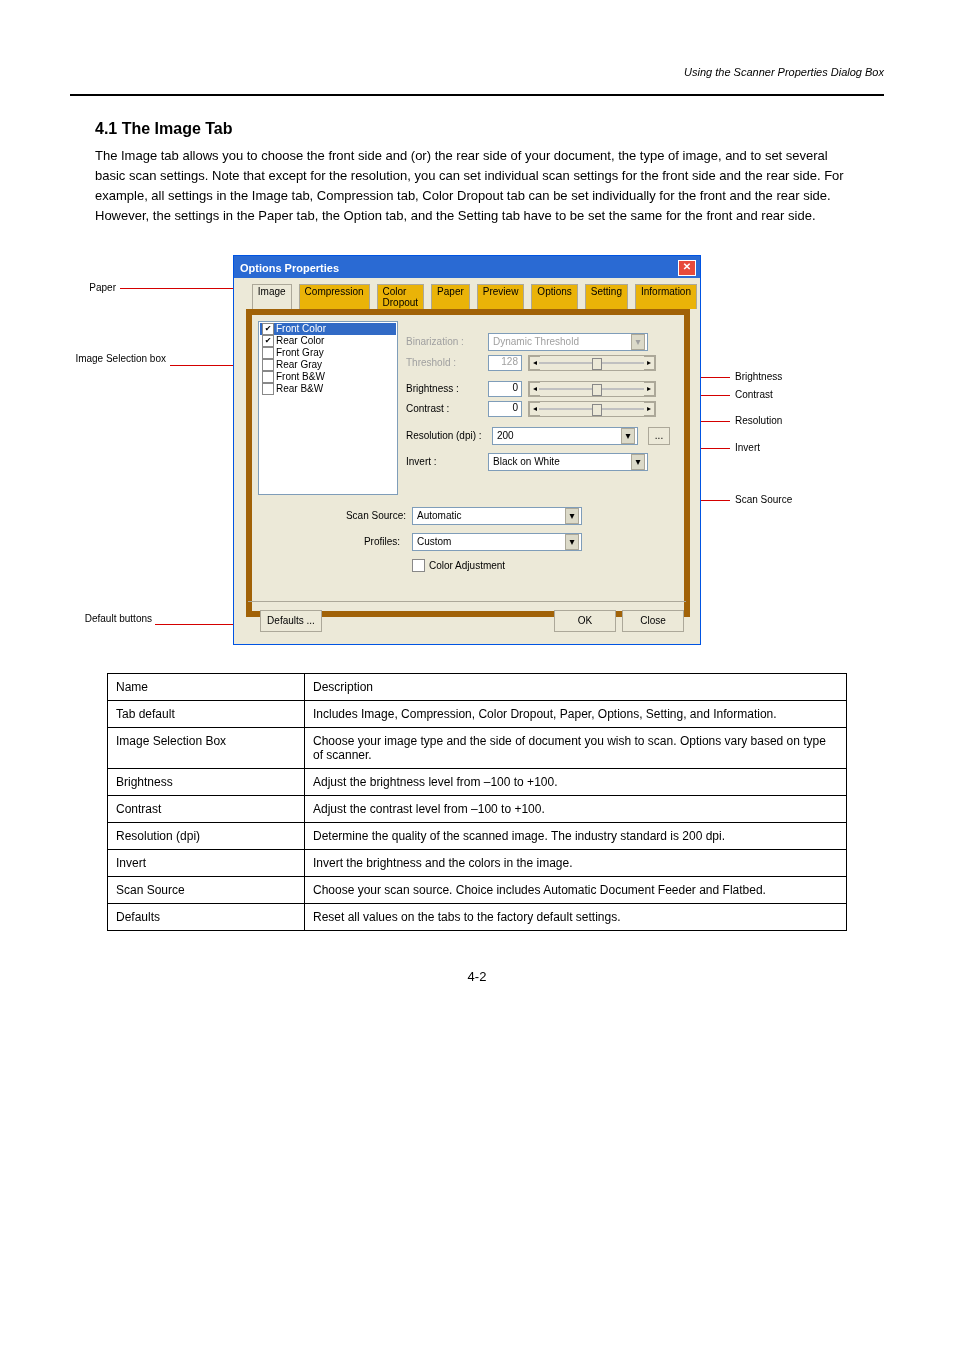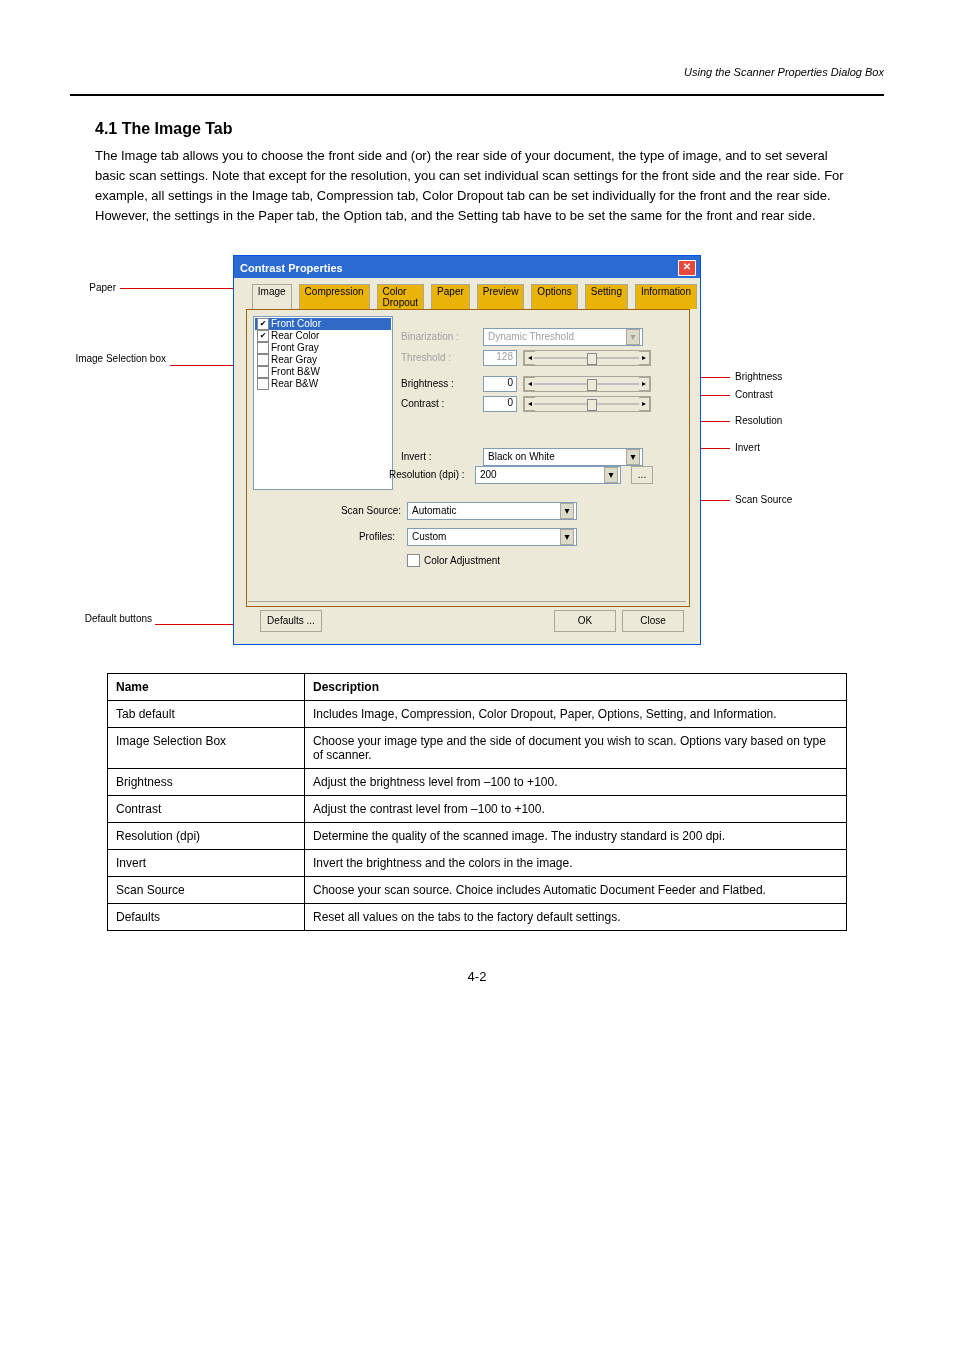--- a/index.html
+++ b/index.html
@@ -102,21 +102,21 @@
     background: #eab308;
     margin-right: -1px;
     cursor: pointer;
   }
   .tab.active {
     background: #ece9d8;
     z-index: 2;
     position: relative;
   }
   .tabpanel {
-    border: 1px solid #a16207;
+    border: 6px solid #a16207;
     margin: 0 10px 0 12px;
     height: 296px;
     background: #ece9d8;
     position: relative;
   }
   .selectbox {
     position: absolute;
     left: 6px;
     top: 6px;
     width: 136px;
@@ -250,21 +250,21 @@
     width: 740px;
     margin: 4px auto 0 auto;
     font-size: 12px;
   }
   table.desc td, table.desc th {
     border: 1px solid #000;
     padding: 6px 8px;
     vertical-align: top;
     text-align: left;
   }
-  table.desc th { font-weight: bold; }
+  table.desc th { font-weight: normal; }
   .pageno {
     text-align: center;
     font-size: 13px;
     margin-top: 38px;
   }
 </style>
 </head>
 <body>
 
 <div class="page">
@@ -297,21 +297,21 @@
     <div class="callout-label-right" style="left:665px; top:160px;">Resolution</div>
 
     <div class="callout-line" style="left:580px; width:80px; top:193px;"></div>
     <div class="callout-label-right" style="left:665px; top:187px;">Invert</div>
 
     <div class="callout-line" style="left:540px; width:120px; top:245px;"></div>
     <div class="callout-label-right" style="left:665px; top:239px;">Scan Source</div>
 
     <div class="dialog">
       <div class="titlebar">
-        <span>Contrast Properties</span>
+        <span>Options Properties</span>
         <span class="win-close">✕</span>
       </div>
       <div class="tabs">
         <span class="tab active">Image</span>
         <span class="tab">Compression</span>
         <span class="tab">Color Dropout</span>
         <span class="tab">Paper</span>
         <span class="tab">Preview</span>
         <span class="tab">Options</span>
         <span class="tab">Setting</span>
@@ -372,21 +372,21 @@
         <div class="field" style="left:154px; top:86px;">
           <label>Contrast   :</label>
           <span class="numbox">0</span>
           <span class="slider">
               <span class="arrow left">◂</span>
               <span class="track"></span>
               <span class="knob"></span>
               <span class="arrow right">▸</span>
             </span>
         </div>
-        <div class="field" style="left:142px; top:112px;margin-top:44px;">
+        <div class="field" style="left:154px; top:112px;">
           <label style="width:88px;">Resolution (dpi) :</label>
           <span class="dd" style="width:126px; margin-left:-8px;">200</span>
           <span class="more-btn">...</span>
         </div>
         <div class="field" style="left:154px; top:138px;">
           <label>Invert :</label>
           <span class="dd" style="width:140px;">Black on White</span>
         </div>
 
         <div class="field" style="left:86px; top:192px;">

